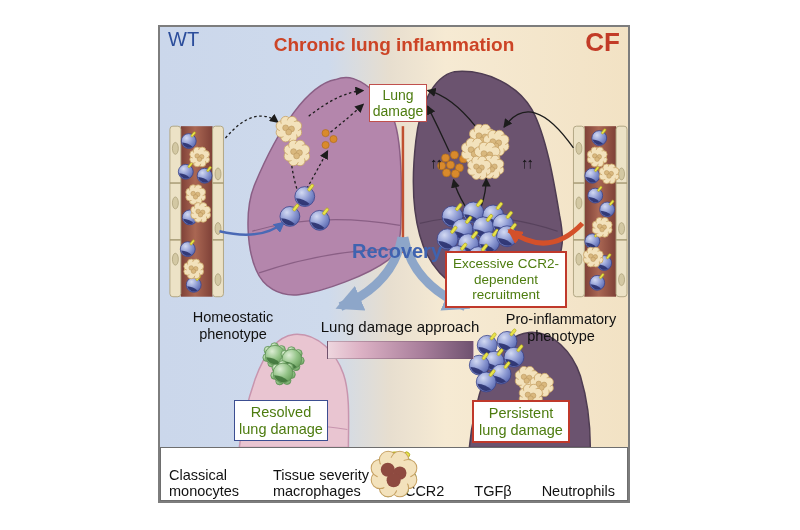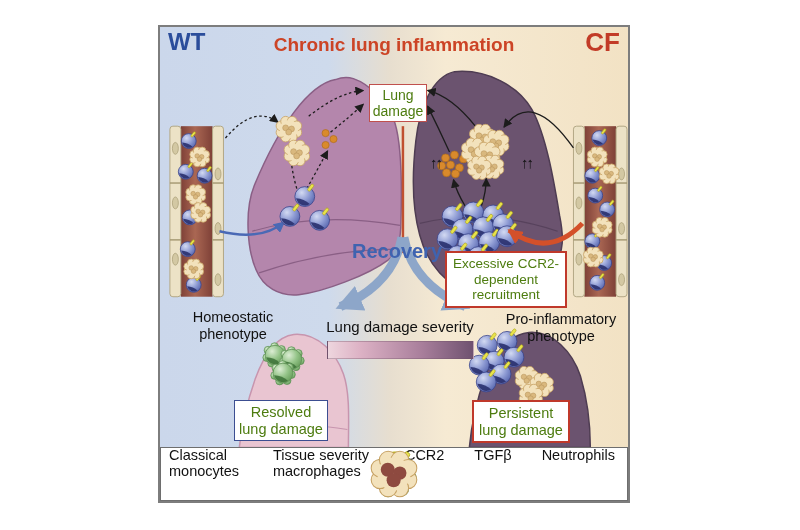--- a/index.html
+++ b/index.html
@@ -3,42 +3,42 @@
 <meta charset="utf-8">
 <style>
   html,body{margin:0;padding:0;background:#ffffff;width:800px;height:530px;
     font-family:"Liberation Sans",sans-serif;}
   .page{position:relative;width:800px;height:530px;background:#fff;overflow:hidden;}
   .figure{position:absolute;left:158px;top:25px;width:472px;height:478px;
     box-sizing:border-box;border:2px solid #7d7d7d;overflow:hidden;
     background:linear-gradient(90deg,#cbd7eb 0%,#cedaec 36%,#e7decf 49%,#f6ead3 61%,#f2e2c4 100%);}
   .figure svg{position:absolute;left:0;top:0;width:100%;height:100%;}
   .ov{position:absolute;line-height:1.15;}
-  .wt-label{left:8px;top:1px;font-size:24px;font-weight:bold;color:#2b4d9b;}
+  .wt-label{left:8px;top:1px;font-size:20px;font-weight:normal;color:#2b4d9b;}
   .cf-label{right:8px;top:1px;font-size:26px;font-weight:bold;color:#c23b27;}
   .title{left:0;right:0;top:7px;text-align:center;font-size:19px;font-weight:bold;color:#cc4426;}
   .boxed{background:#ffffff;text-align:center;color:#4d7c0f;box-sizing:border-box;}
   .lung-damage-box{left:209px;top:57px;width:58px;font-size:14px;border:1.5px solid #c0504d;padding:2px 1px;}
   .excessive-box{left:285px;top:224px;width:122px;font-size:13.5px;border:2px solid #c0392b;padding:3px 1px;}
   .resolved-box{left:74px;top:373px;width:94px;font-size:14.5px;border:1.5px solid #3c4e91;padding:3px 1px;}
   .persistent-box{left:312px;top:373px;width:98px;font-size:14.5px;border:2px solid #c0392b;padding:3px 1px;}
   .recovery{left:178px;top:213px;width:118px;text-align:center;font-size:20px;font-weight:bold;color:#3f63b0;}
   .pheno{font-size:14.5px;color:#111;text-align:center;}
   .homeostatic{left:12px;top:282px;width:122px;}
   .proinflam{left:328px;top:284px;width:146px;}
   .severity-label{left:158px;top:291px;width:164px;text-align:center;font-size:15px;color:#111;}
   .severity-bar{left:167px;top:314px;width:147px;height:18px;
     background:linear-gradient(90deg,#eed6de 0%,#ddb2c5 22%,#a87e9b 65%,#6f5270 100%);
     border:1px solid rgba(110,80,100,.35);box-sizing:border-box;}
   .inhibition{left:170px;top:346px;width:136px;text-align:center;font-size:14px;
     font-style:italic;font-weight:bold;color:#4a5fa8;line-height:1.3;}
   .uparrows{font-size:15px;font-weight:bold;color:#111;letter-spacing:-2px;}
   .up1{left:270px;top:127px;} .up2{left:361px;top:127px;}
   .legend{position:absolute;left:0;bottom:0;width:100%;height:54px;box-sizing:border-box;
-    background:#fff;border:1.5px solid #6e6e6e;display:flex;align-items:flex-start;
+    background:#fff;border:1.5px solid #6e6e6e;display:flex;align-items:flex-end;
     padding:0 8px 0 6px;}
   .litem{display:flex;align-items:center;margin-right:4px;}
   .llabel{font-size:14.5px;color:#111;line-height:1.1;margin-left:2px;}
   .llabel.narrow{width:74px;} .llabel.mid{width:102px;}
   .sp{flex:1;}
 </style>
 </head>
 <body>
 
 <div class="page">
@@ -666,21 +666,21 @@
   <div class="ov boxed excessive-box">Excessive CCR2-dependent recruitment</div>
 
   <div class="ov uparrows up1">↑↑</div>
   <div class="ov uparrows up2">↑↑</div>
 
   <div class="ov recovery">Recovery</div>
 
   <div class="ov pheno homeostatic">Homeostatic phenotype</div>
   <div class="ov pheno proinflam">Pro-inflammatory phenotype</div>
 
-  <div class="ov severity-label">Lung damage severity</div>
+  <div class="ov severity-label">Lung damage approach</div>
   <div class="ov severity-bar"></div>
 
 
   <div class="ov boxed resolved-box">Resolved lung damage</div>
   <div class="ov boxed persistent-box">Persistent lung damage</div>
 
   <div class="legend">
     <div class="litem">
       <svg id="licon-mono" width="34" height="36" viewBox="0 0 34 36">
             <g>

